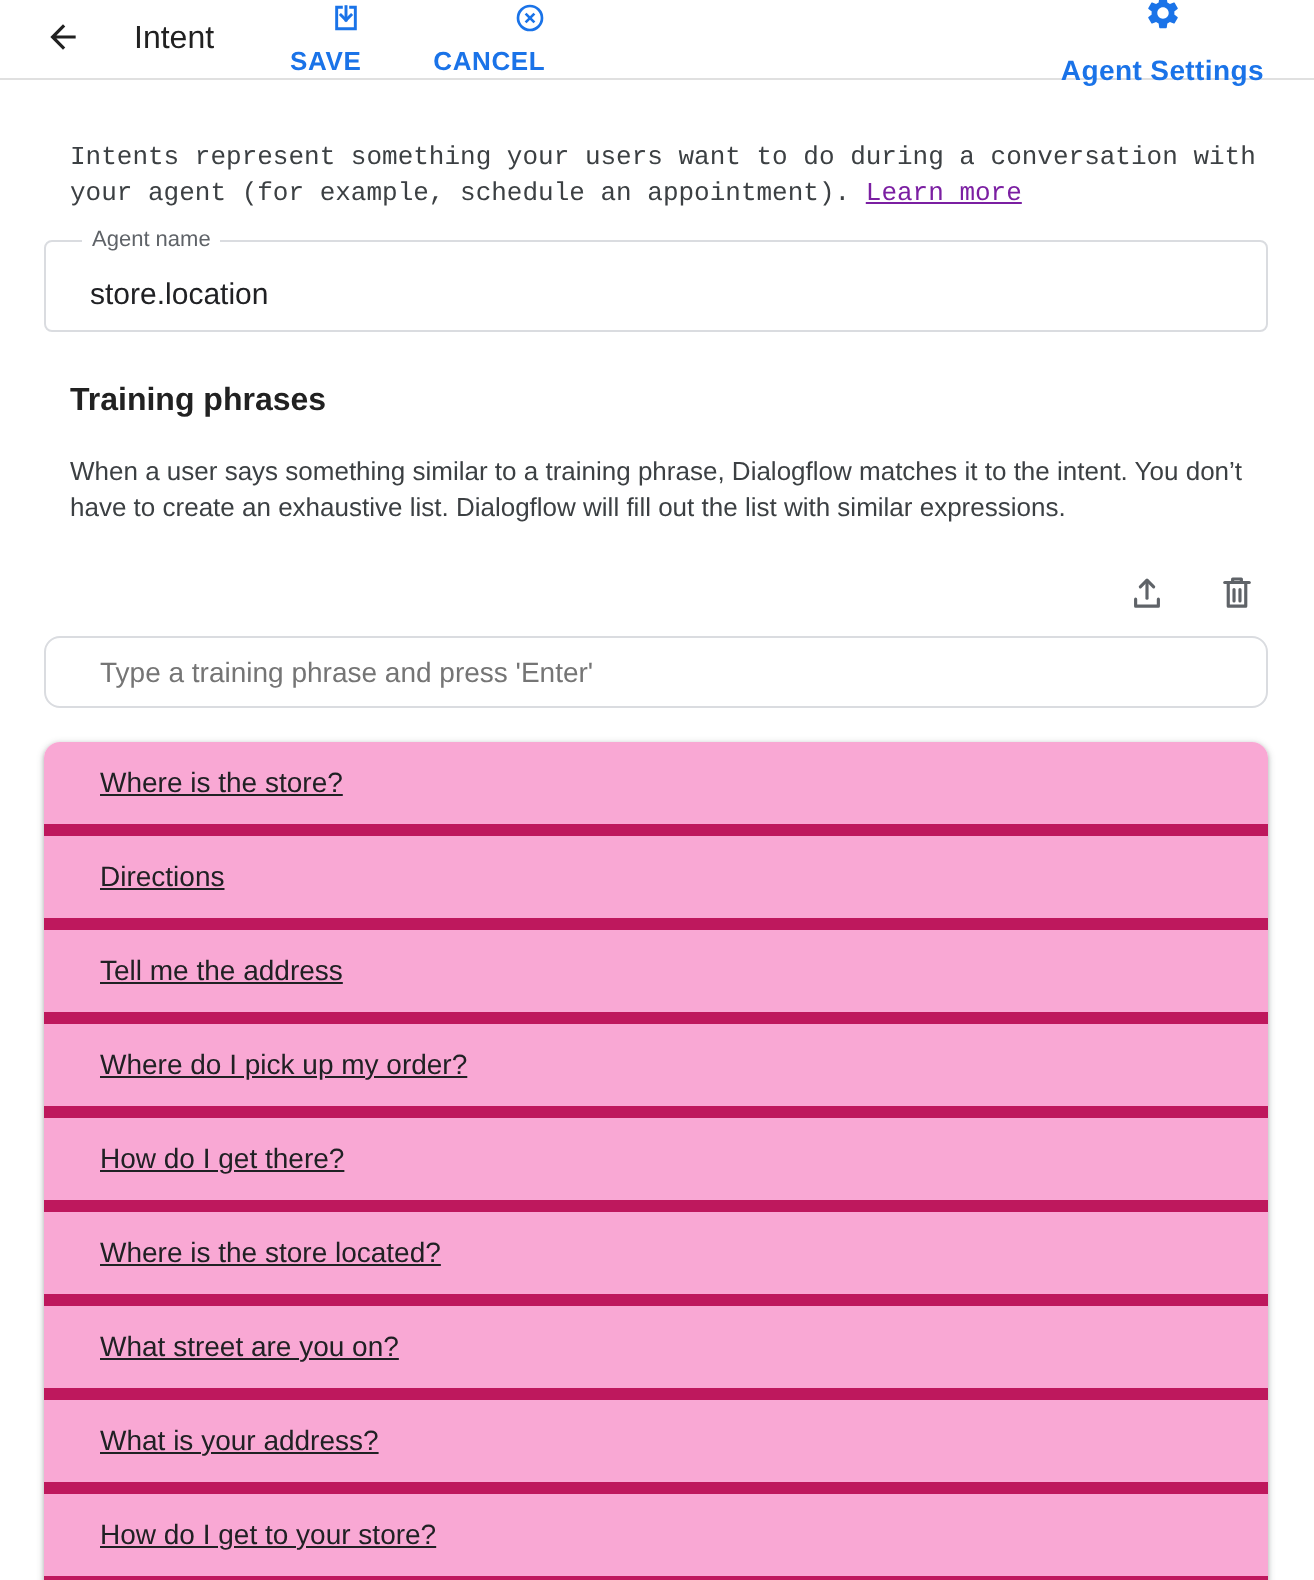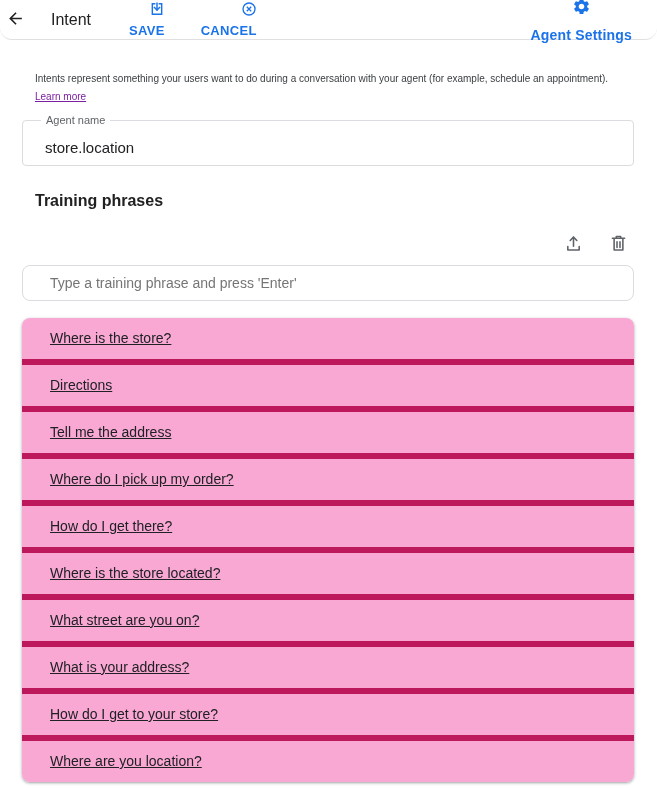--- a/index.html
+++ b/index.html
@@ -10,23 +10,22 @@
     color: #202124;
     overflow: hidden;
   }
 
   
   .topbar {
     height: 40px;
     display: flex;
     align-items: center;
     border-bottom: 1px solid #e0e0e0;
-    padding: 0 25px 0 4px;
-    background: #fff;
-    border-radius: 12px;
+    padding: 0 25px 0 20px;
+    background: #fff;
   }
   .back-btn {
     background: none; border: none; cursor: pointer;
     display: flex; align-items: center; padding: 2px;
   }
   .topbar-title {
     font-size: 16px;
     color: #212121;
     margin-left: 24px;
     font-weight: 400;
@@ -49,23 +48,24 @@
     font-size: 14px; font-weight: bold; letter-spacing: 0.2px; flex-direction: column;
   }
   .nav-test { margin-left: 42px; }
 
   
   .content { padding: 0 23px 0 22px; }
 
   .intro {
     margin: 30px 0 0 13px;
     max-width: 600px;
-    font-size: 10px;
+    font-size: 13px;
     line-height: 18px;
     color: #3c4043;
+    font-family: Liberation Mono, monospace;
   }
   .intro a {
     color: #7b1fa2;
     text-decoration: underline;
     cursor: pointer;
   }
 
   
   .intent-field {
     position: relative;
@@ -207,20 +207,21 @@
 
   <p class="intro"><span>Intents represent something your users want to do during a conversation with your agent (for example, schedule an appointment).</span> <a>Learn more</a></p>
 
   <div class="intent-field">
     <span class="float-label">Agent name</span>
     <input type="text" value="store.location" style="">
   </div>
 
   <h2 class="section-heading">Training phrases</h2>
 
+  <p class="section-desc">When a user says something similar to a training phrase, Dialogflow matches it to the intent. You don’t have to create an exhaustive list. Dialogflow will fill out the list with similar expressions.</p>
 
   <div class="phrase-toolbar">
     <button class="icon-btn">
       <span>
         <svg viewBox="0 0 24 24" width="21" height="21" fill="none" stroke="#5f6368" stroke-width="1.8" stroke-linecap="round" stroke-linejoin="round">
           <path d="M5.5 15.5v4h13v-4"></path>
           <path d="M12 15V5"></path>
           <path d="M8.2 8.5L12 4.7l3.8 3.8"></path>
         </svg>
       </span>

